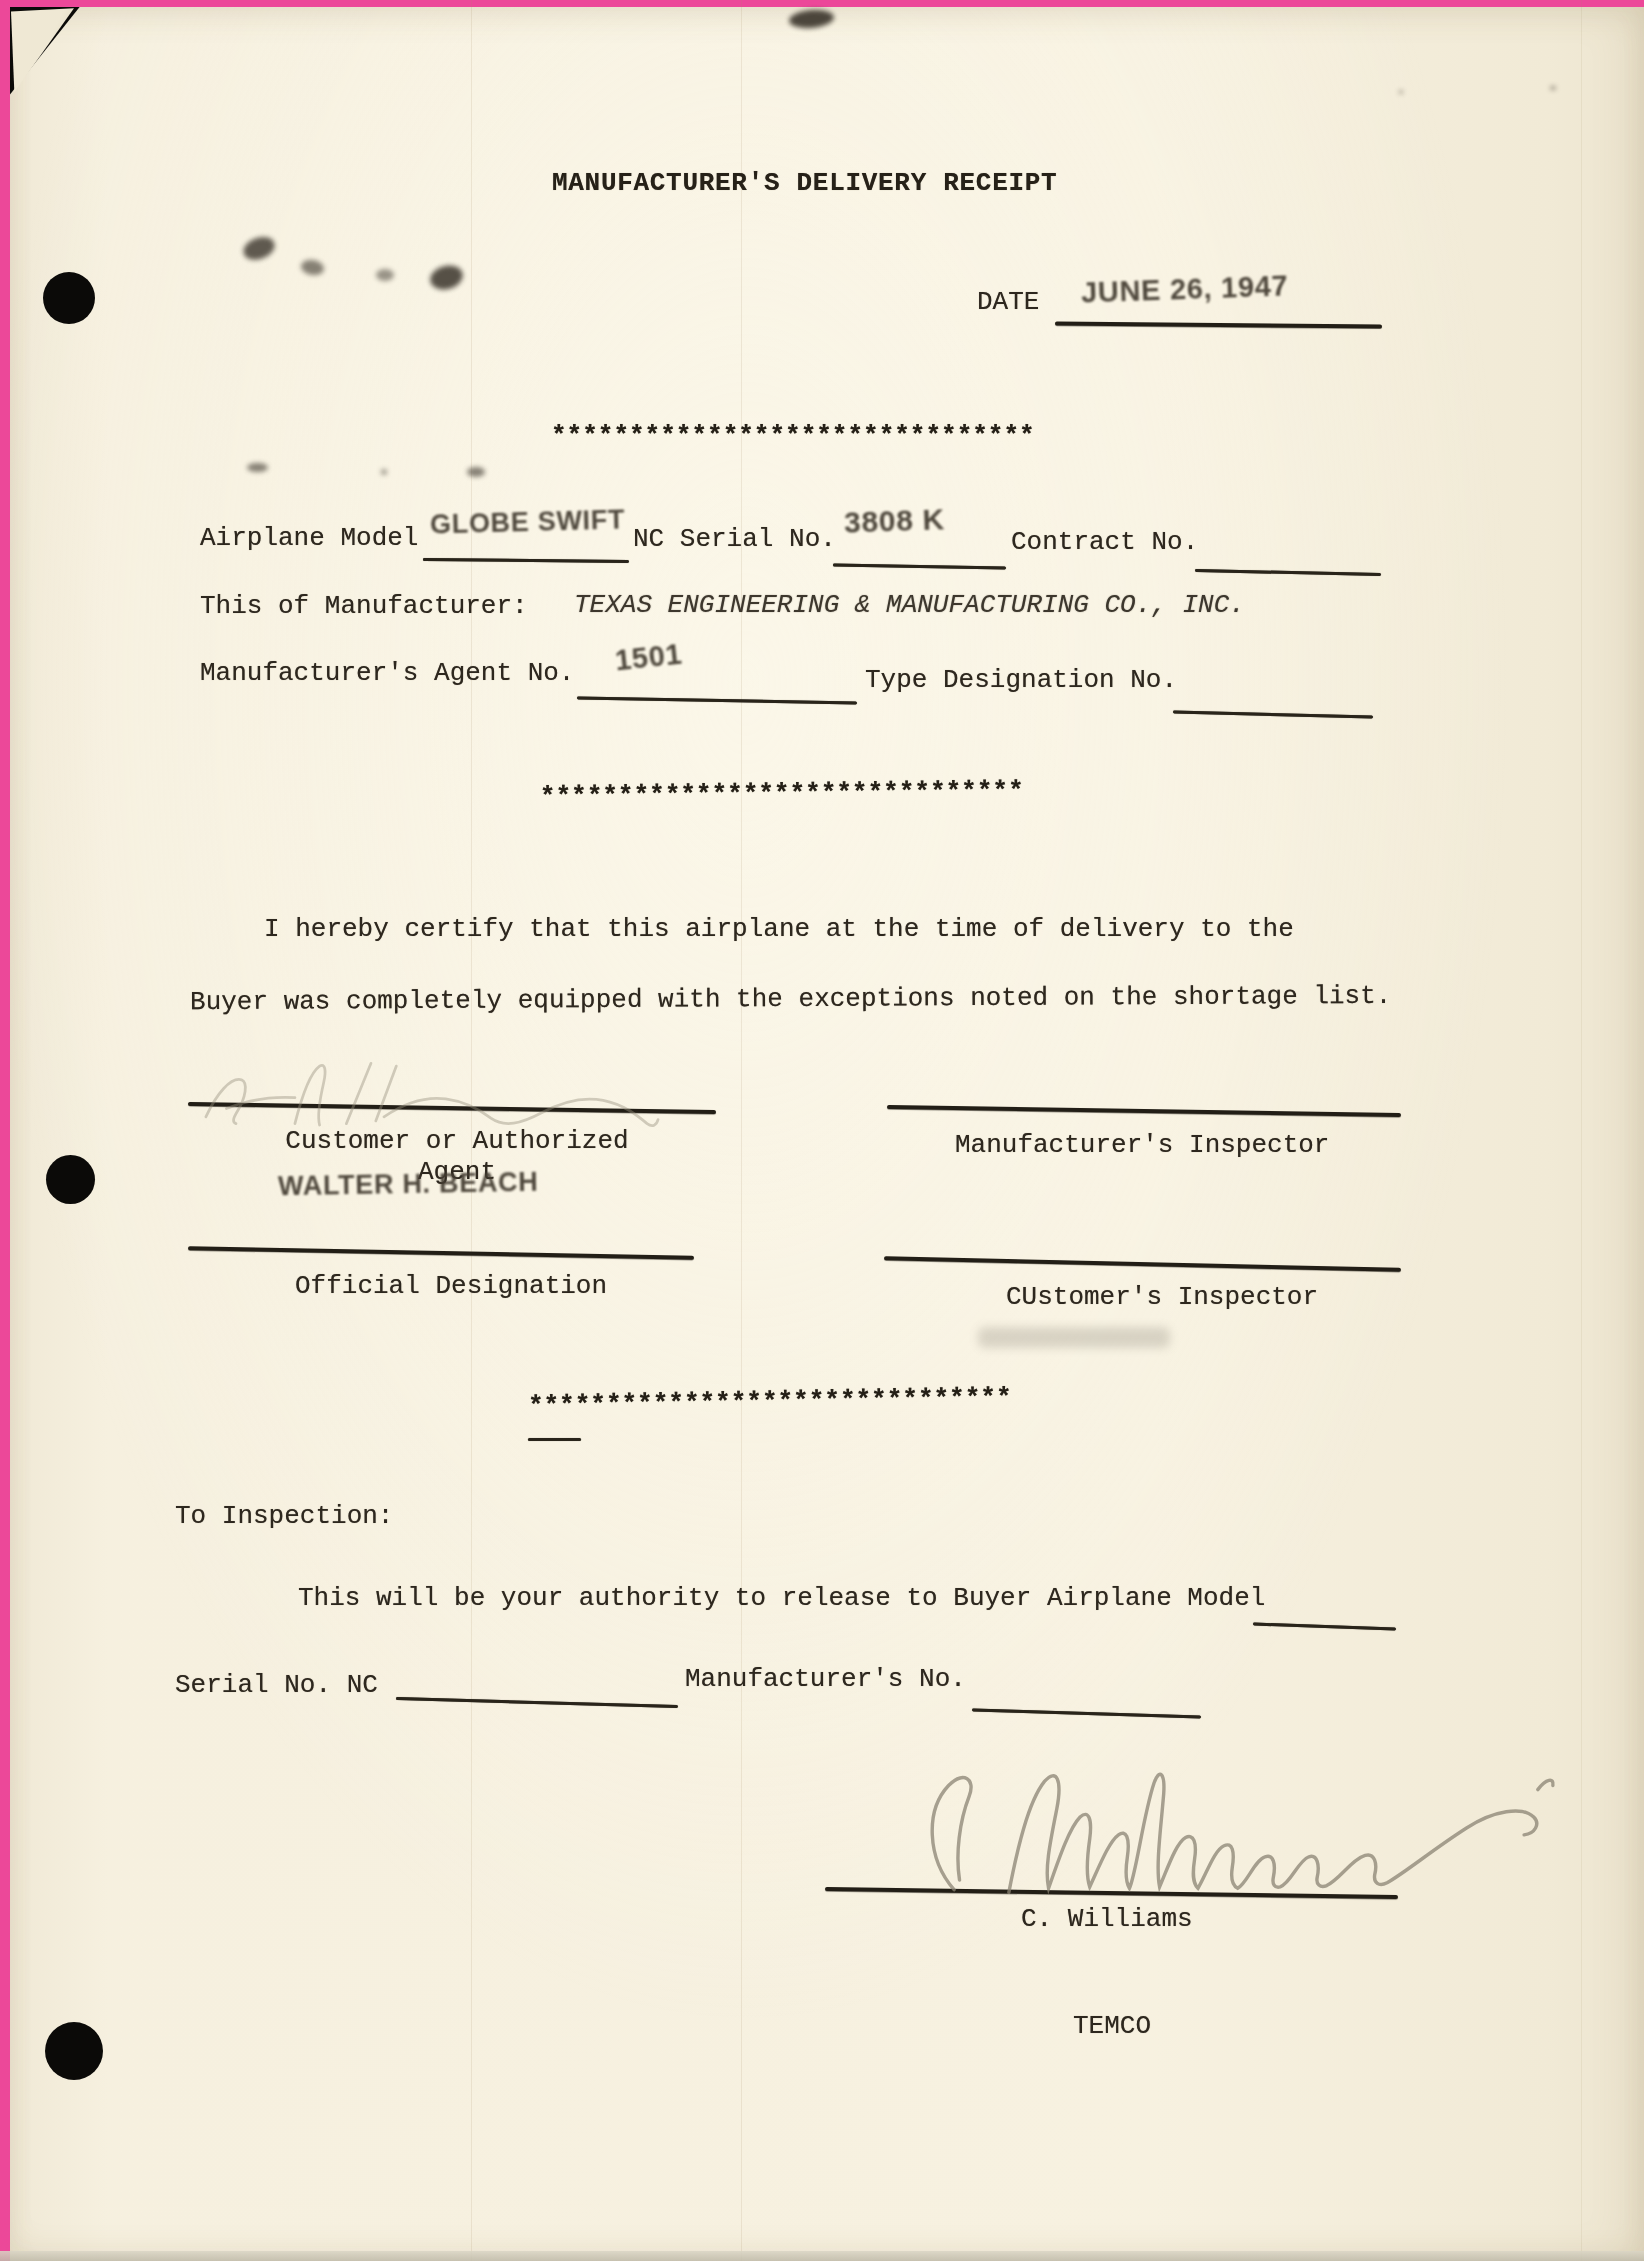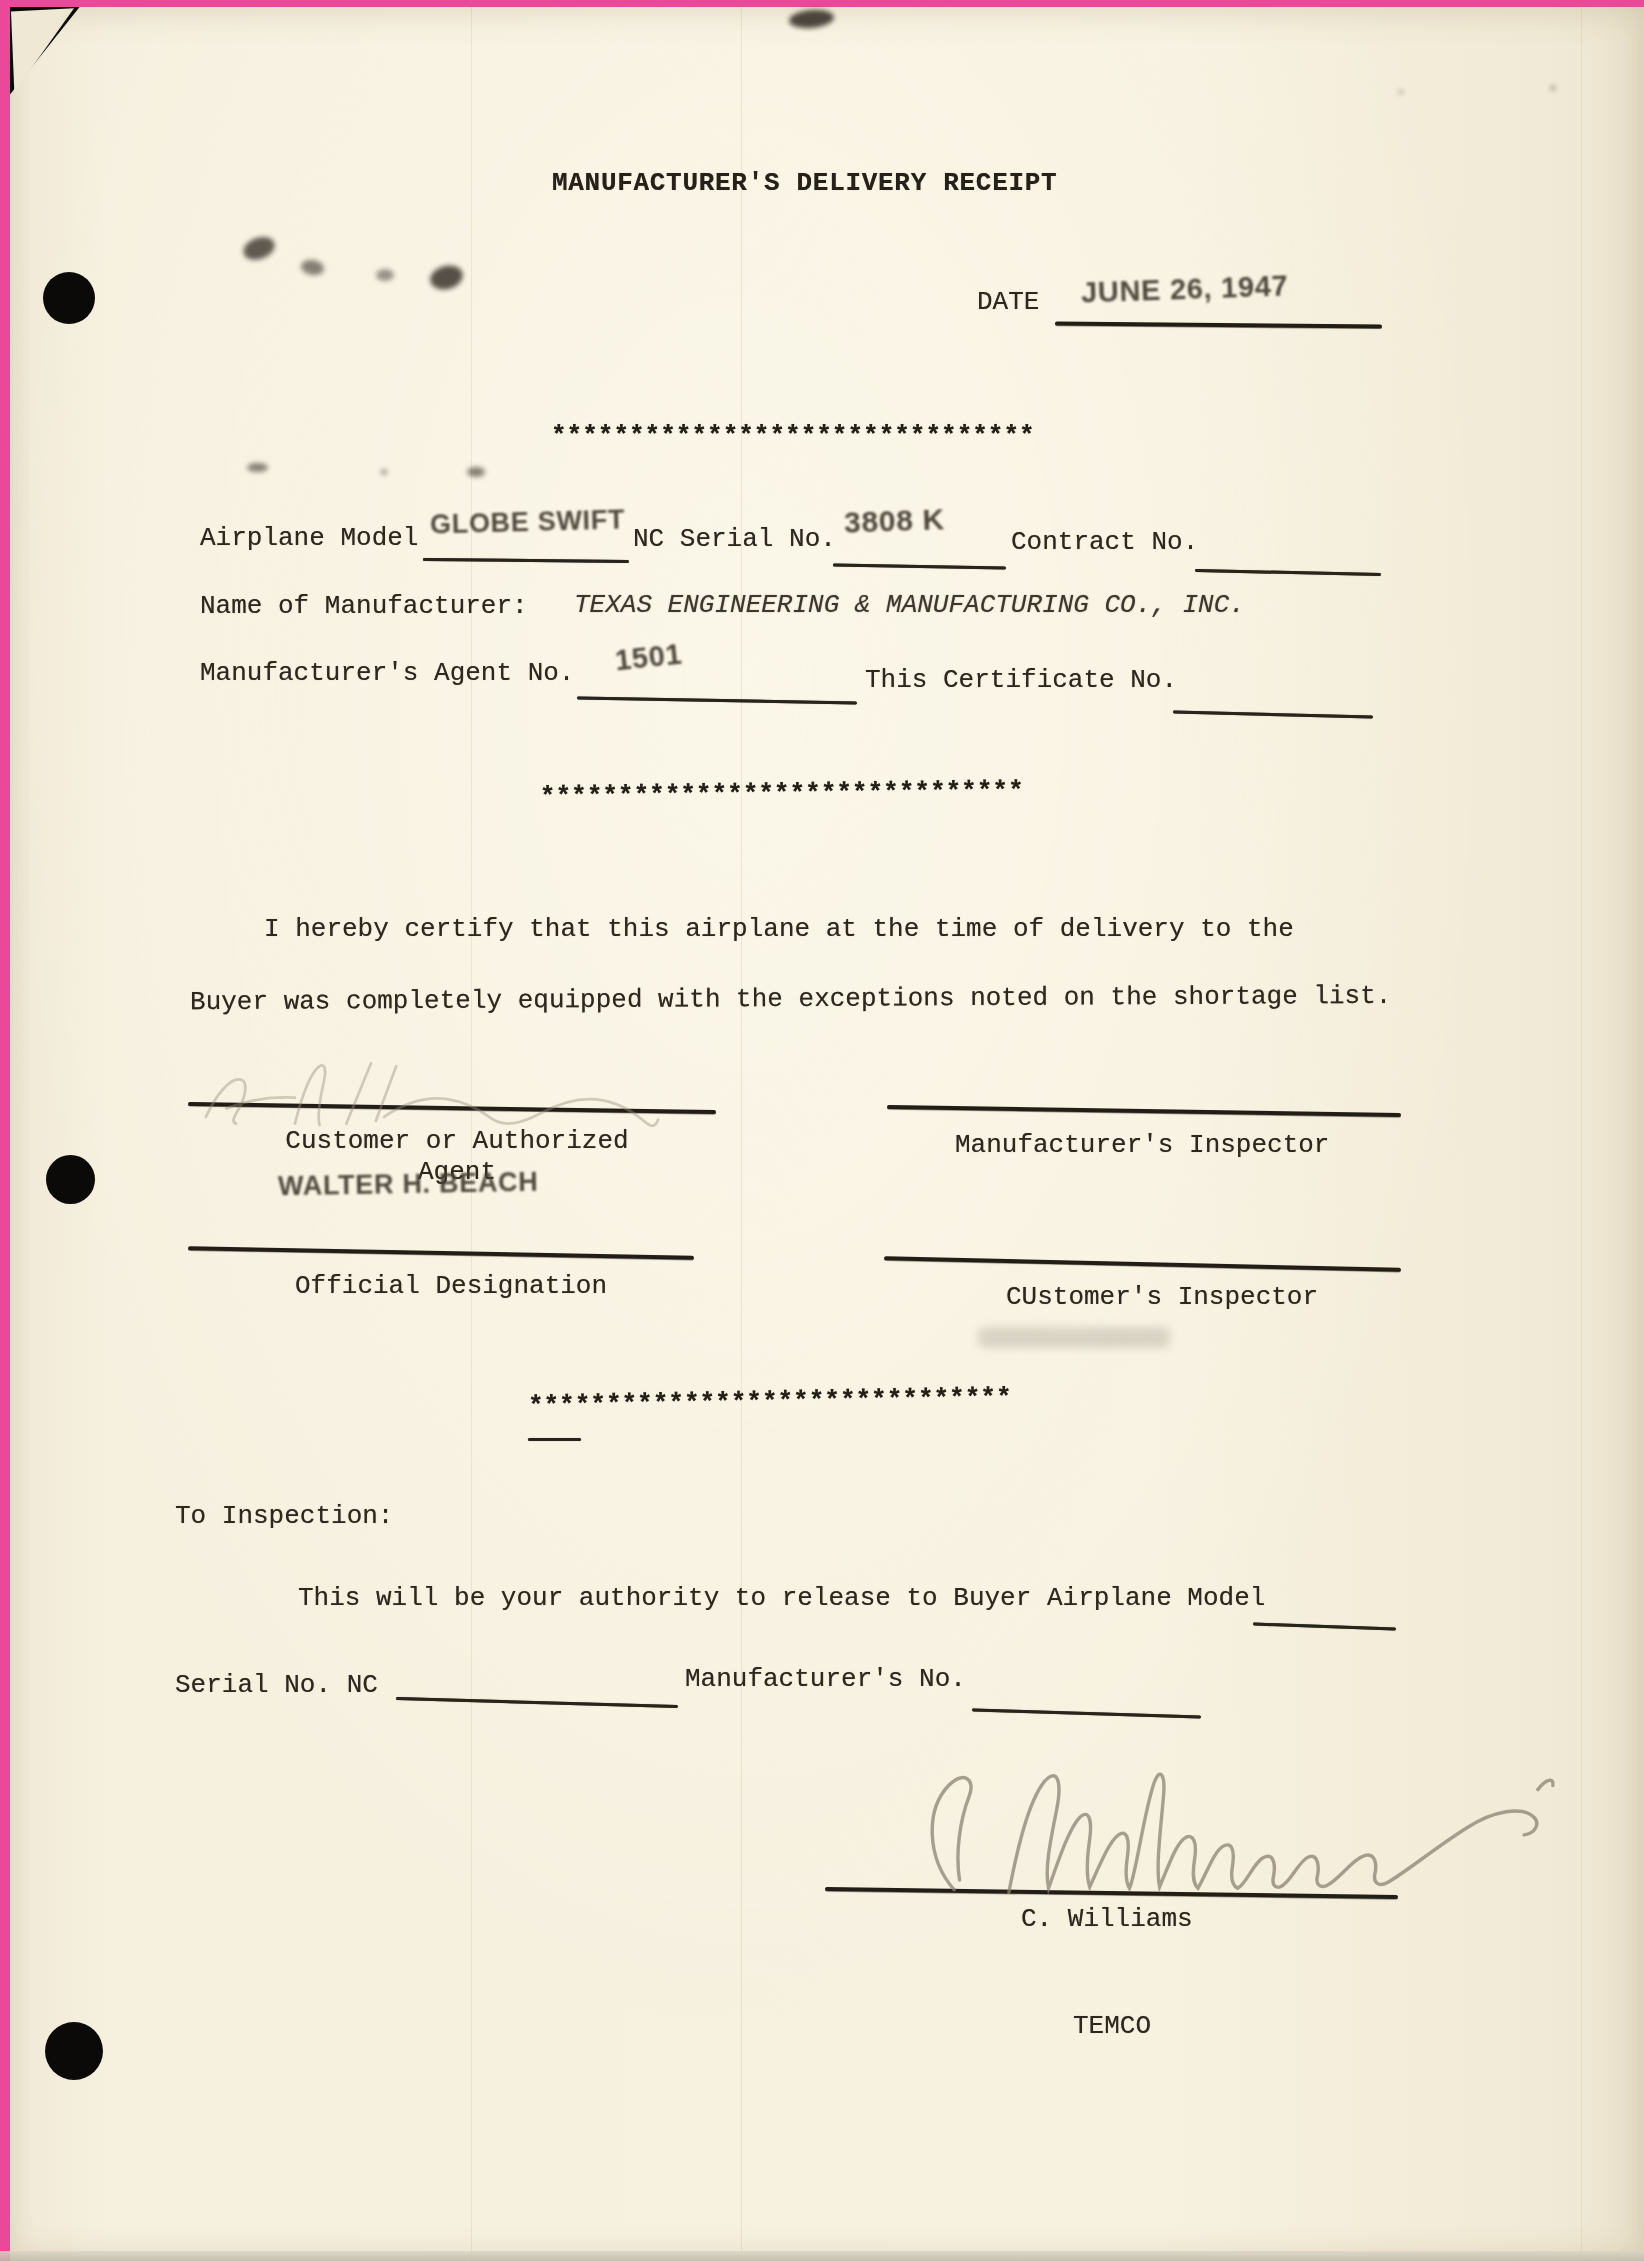--- a/index.html
+++ b/index.html
@@ -70,27 +70,27 @@
 
   <div class="type" style="left:200px;top:524px;">Airplane Model</div>
   <div class="stamp" style="left:430px;top:507px;font-size:27px;transform:rotate(-1.5deg);">GLOBE SWIFT</div>
   <div class="uline" style="left:423px;top:559px;width:206px;transform:rotate(0.5deg);"></div>
   <div class="type" style="left:633px;top:525px;">NC Serial No.</div>
   <div class="stamp" style="left:844px;top:504px;font-size:30px;transform:rotate(-2deg);filter:blur(1px);">3808 K</div>
   <div class="uline" style="left:833px;top:565px;width:173px;transform:rotate(1deg);"></div>
   <div class="type" style="left:1011px;top:528px;font-family:Liberation Mono, monospace;">Contract No.</div>
   <div class="uline" style="left:1195px;top:571px;width:186px;transform:rotate(1.2deg);"></div>
 
-  <div class="type" style="left:200px;top:592px;">Name of Manufacturer:</div>
+  <div class="type" style="left:200px;top:592px;">This of Manufacturer:</div>
   <div class="type" style="left:574px;top:591px;text-shadow:0 0 1.4px rgba(45,39,30,.5);opacity:.92;font-style:italic;">TEXAS ENGINEERING &amp; MANUFACTURING CO., INC.</div>
 
   <div class="type" style="left:200px;top:659px;">Manufacturer's Agent No.</div>
   <div class="stamp" style="left:615px;top:641px;transform:rotate(-6deg);filter:blur(1px);">1501</div>
   <div class="uline" style="left:577px;top:699px;width:280px;transform:rotate(1deg);"></div>
-  <div class="type" style="left:865px;top:666px;">This Certificate No.</div>
+  <div class="type" style="left:865px;top:666px;">Type Designation No.</div>
   <div class="uline" style="left:1173px;top:713px;width:200px;transform:rotate(1.5deg);"></div>
 
   <div class="type sep" style="left:540px;top:780px;transform:rotate(-0.7deg);">*******************************</div>
 
   <div class="type" style="left:264px;top:915px;">I hereby certify that this airplane at the time of delivery to the</div>
   <div class="type" style="left:190px;top:985px;transform:rotate(-0.3deg);">Buyer was completely equipped with the exceptions noted on the shortage list.</div>
 
   <div class="sigline" style="left:188px;top:1106px;width:528px;transform:rotate(0.9deg);"></div>
   <div class="type ctr" style="left:284px;top:1127px;width:346px;">Customer or Authorized</div>
   <div class="type ctr" style="left:284px;top:1158px;width:346px;">Agent</div>

